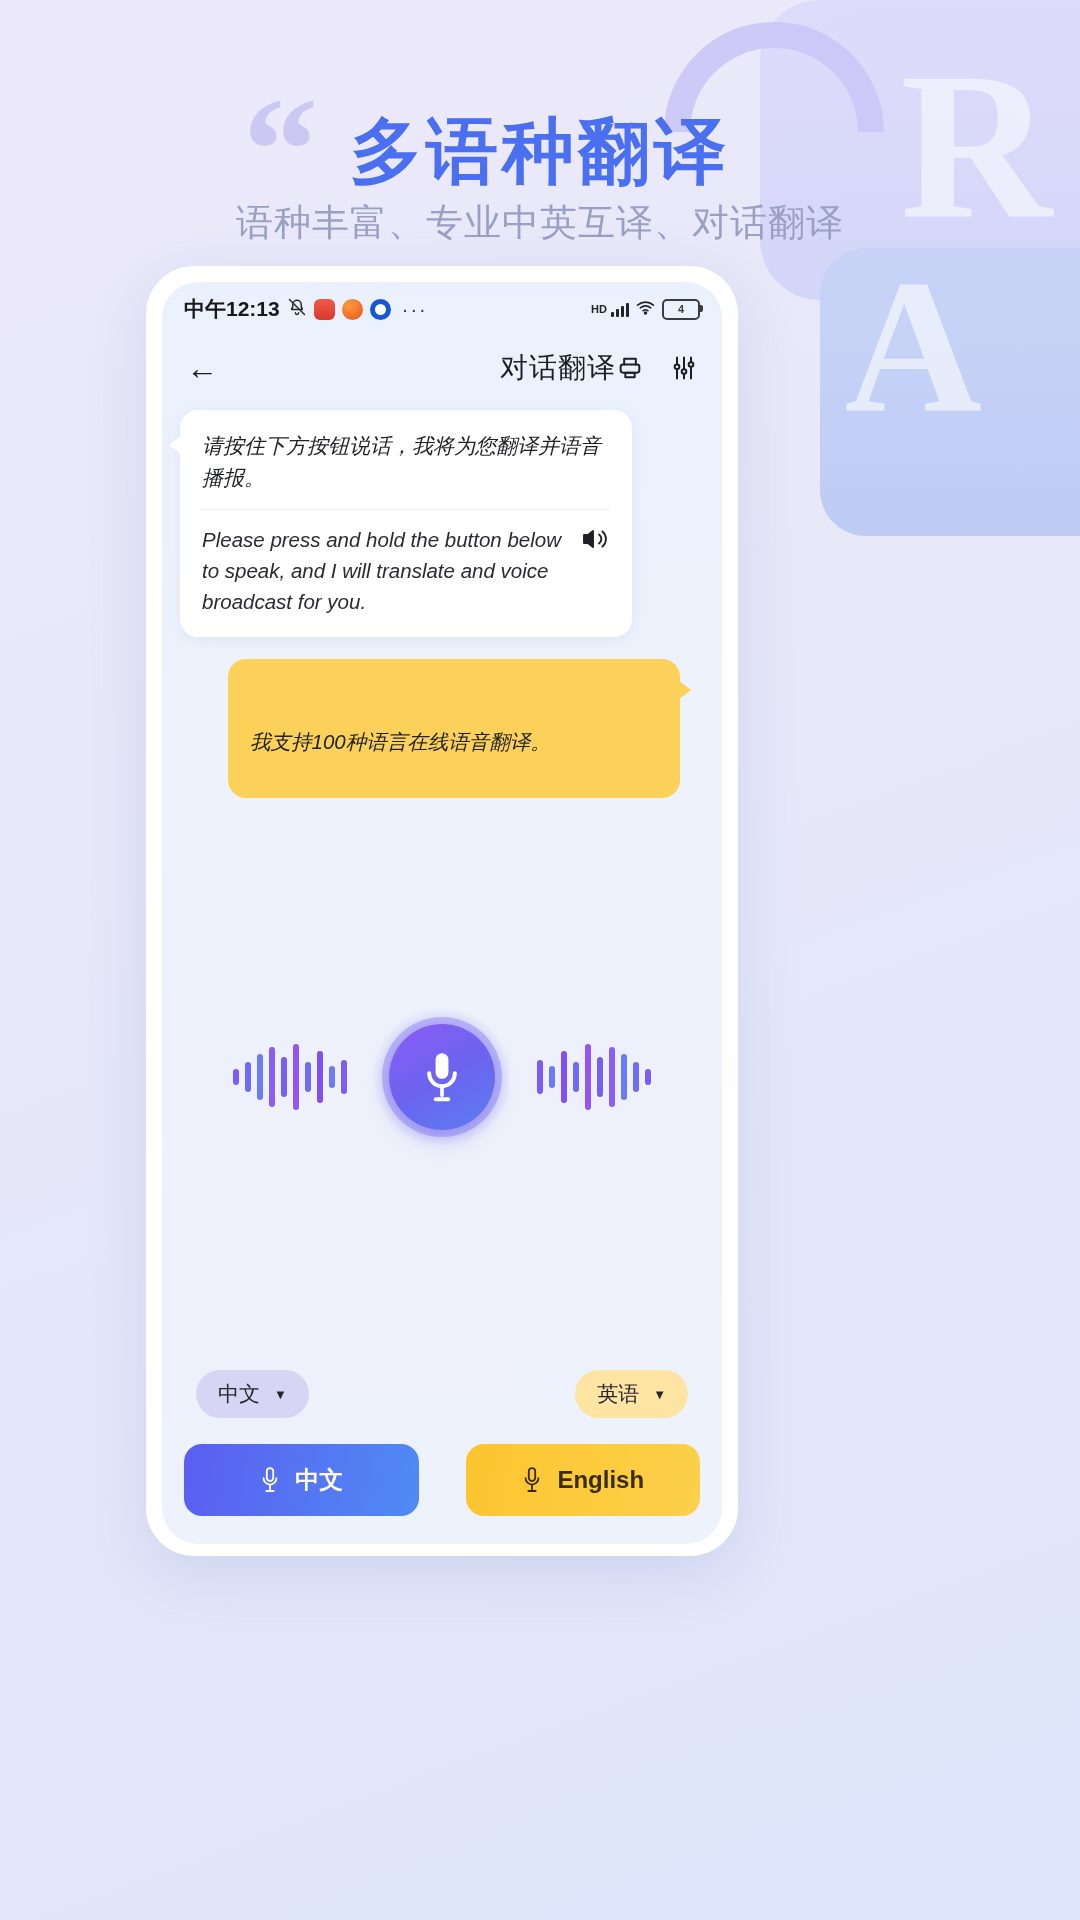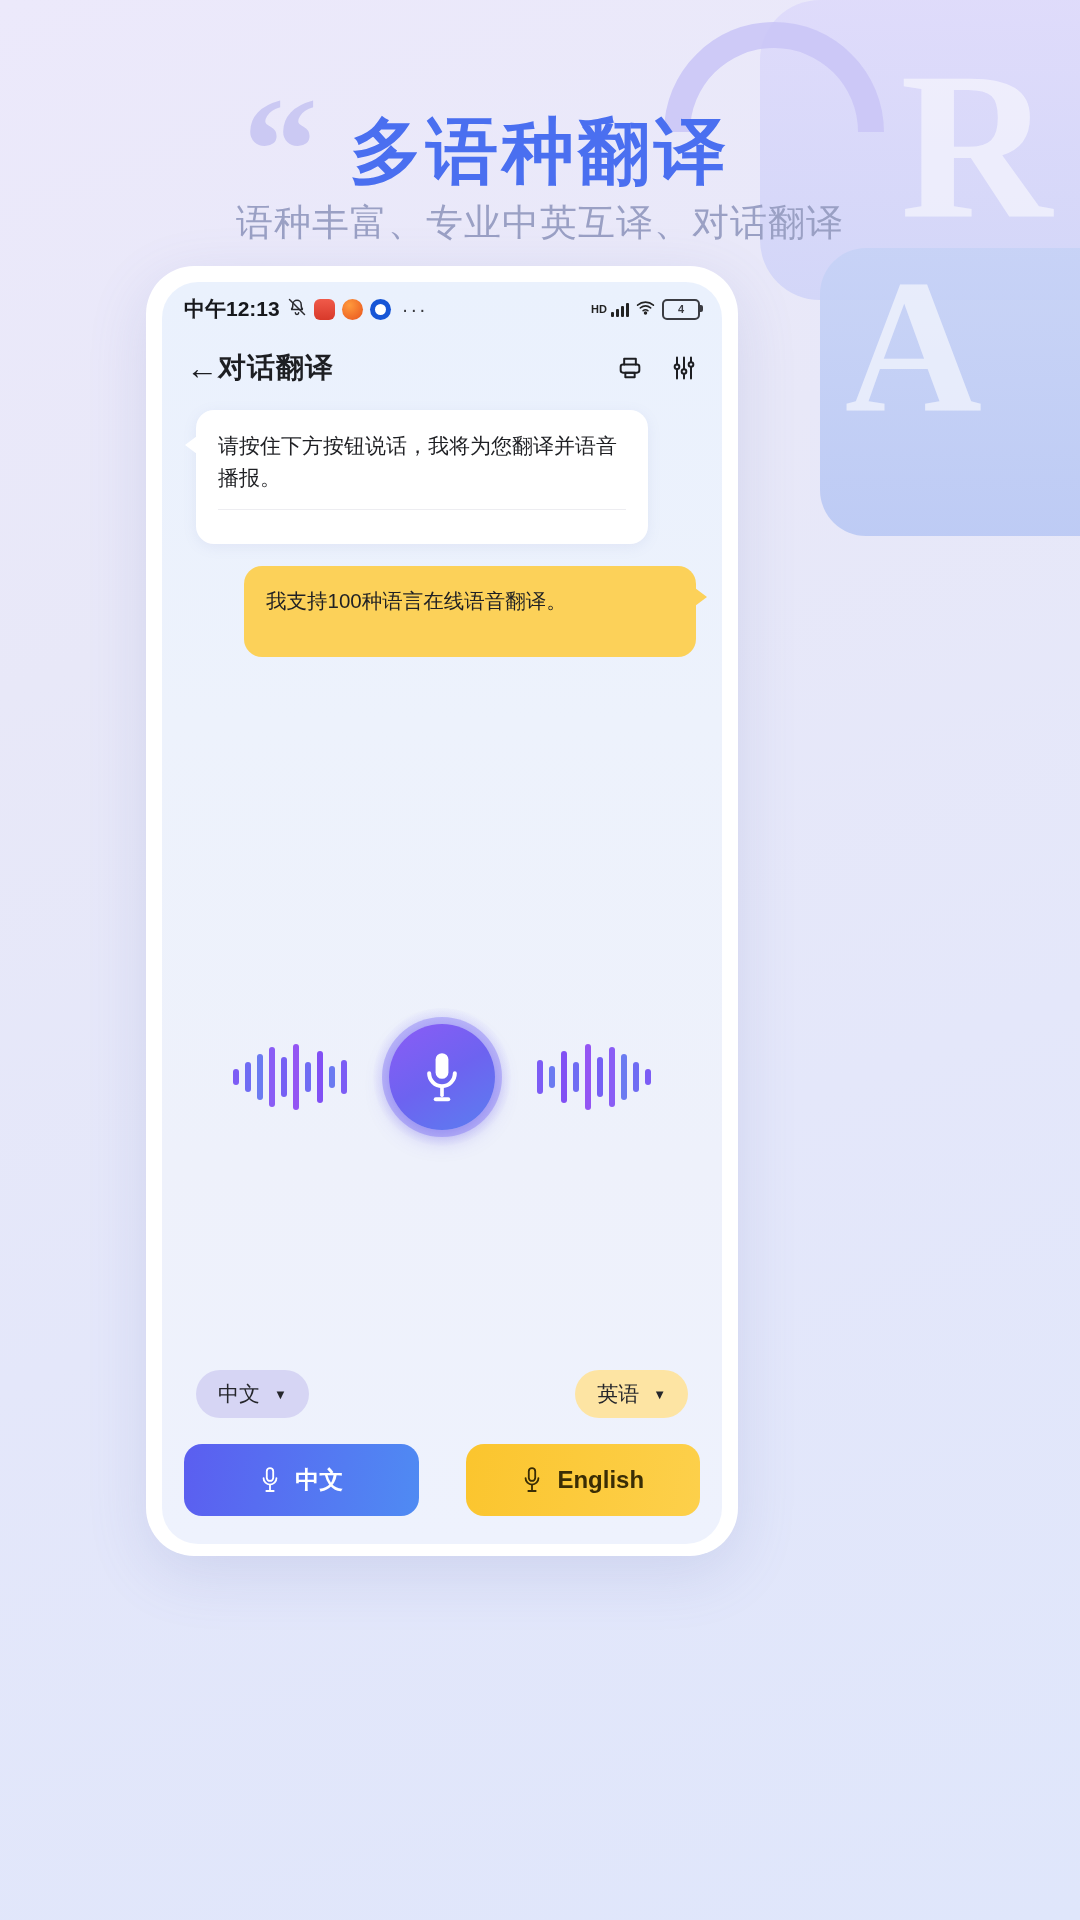--- a/index.html
+++ b/index.html
@@ -82,25 +82,25 @@
     width:34px;height:17px;border:2px solid #3b3c42;border-radius:5px;position:relative;
     display:flex;align-items:center;justify-content:center;font-size:11px;color:#3b3c42;font-weight:700;
   }
   .batt:after{content:"";position:absolute;right:-5px;top:4px;width:3px;height:7px;background:#3b3c42;border-radius:0 2px 2px 0;}
 
   .navbar{
     position:absolute;top:54px;left:0;width:560px;height:64px;
     display:flex;align-items:center;padding:0 24px;box-sizing:border-box;
   }
   .nav-back{font-size:32px;color:#1d1e22;line-height:1;cursor:pointer;}
-  .nav-title{flex:1;text-align:left;font-size:28px;font-weight:700;color:#1d1e22;letter-spacing:1px;}
+  .nav-title{flex:1;text-align:right;font-size:28px;font-weight:400;color:#1d1e22;letter-spacing:1px;}
   .nav-actions{display:flex;align-items:center;gap:26px;}
   .nav-ic{width:28px;height:28px;color:#1d1e22;}
 
-  .chat{position:absolute;top:128px;left:0;width:560px;padding:0 22px;box-sizing:border-box;}
+  .chat{position:absolute;top:128px;left:0;width:560px;padding:0 6px;box-sizing:border-box;font-style:italic;}
 
   .bubble{position:relative;border-radius:18px;padding:20px 22px;box-sizing:border-box;}
   .bubble.left{
     background:#fff;width:452px;margin-left:12px;
     box-shadow:0 3px 14px rgba(120,130,190,.10);
   }
   .bubble.left:before{
     content:"";position:absolute;left:-11px;top:26px;width:0;height:0;
     border-top:9px solid transparent;border-bottom:9px solid transparent;border-right:12px solid #fff;
   }
@@ -110,21 +110,21 @@
   .bubble.right:before{
     content:"";position:absolute;right:-11px;top:22px;width:0;height:0;
     border-top:9px solid transparent;border-bottom:9px solid transparent;border-left:12px solid #fcd159;
   }
   .b-cn{font-size:21px;line-height:1.5;color:#1f2024;}
   .bubble.left .b-cn{color:#1f2024;}
   .divider{height:1px;background:#ededf1;margin:16px 0 14px;}
   .b-row{display:flex;align-items:flex-start;gap:12px;}
   .b-en{font-size:20.5px;line-height:1.52;color:#2a2b30;flex:1;}
   .spk{width:30px;height:26px;flex:0 0 auto;margin-top:2px;}
-  .bubble.right .b-cn{font-size:20.5px;}
+  .bubble.right .b-cn{font-size:20.5px;margin-top:48px;}
   .bubble.right .gap{height:20px;}
 
   
   .voice-area{position:absolute;top:700px;left:0;width:560px;height:190px;display:flex;align-items:center;justify-content:center;gap:0;}
   .wave{display:flex;align-items:center;gap:6px;height:70px;}
   .wave i{width:6px;border-radius:3px;display:block;}
   .wave.left-w{margin-right:26px;}
   .wave.right-w{margin-left:26px;}
   .mic-wrap{position:relative;width:138px;height:138px;display:flex;align-items:center;justify-content:center;}
   .mic-glow{position:absolute;inset:0;border-radius:50%;background:radial-gradient(circle,rgba(134,120,245,.35) 45%,rgba(134,120,245,0) 72%);}
@@ -228,20 +228,30 @@
               <circle cx="18" cy="9" r="2"></circle>
           </svg>
         </span>
       </span>
     </div>
 
     <div class="chat">
       <div class="bubble left">
         <div class="b-cn">请按住下方按钮说话，我将为您翻译并语音播报。</div>
         <div class="divider"></div>
+        <div class="b-row">
+          <div class="b-en">Please press and hold the button below to speak, and I will translate and voice broadcast for you.</div>
+          <span class="spk">
+            <svg width="30" height="26" viewBox="0 0 30 26" fill="none" stroke="#1f2024" stroke-width="1.9" stroke-linecap="round" stroke-linejoin="round">
+              <path d="M4 9h4l5-4v16l-5-4H4z" fill="#1f2024"></path>
+                <path d="M19 8.5a5.5 5.5 0 0 1 0 9"></path>
+                <path d="M22.5 5.5a10 10 0 0 1 0 15"></path>
+            </svg>
+          </span>
+        </div>
       </div>
 
       <div class="bubble right">
         <div class="b-cn">我支持100种语言在线语音翻译。</div>
         <div class="gap"></div>
       </div>
     </div>
 
     <div class="voice-area">
       <span class="wave left-w">

